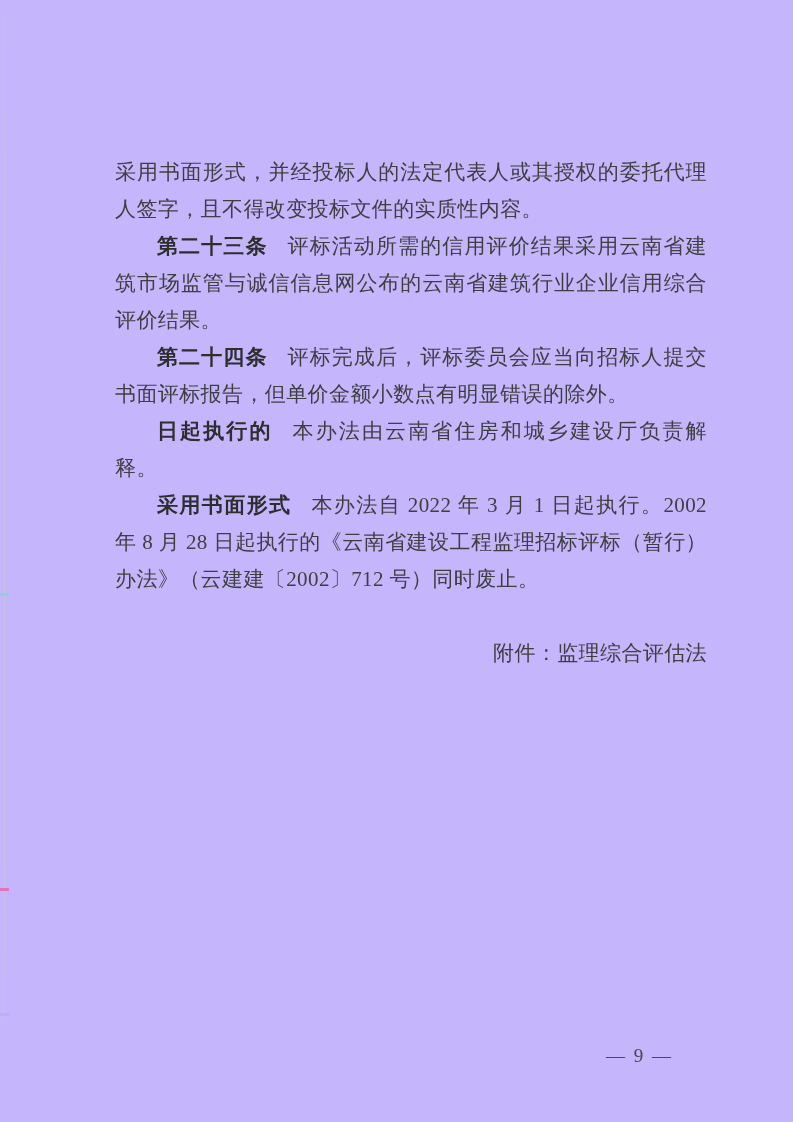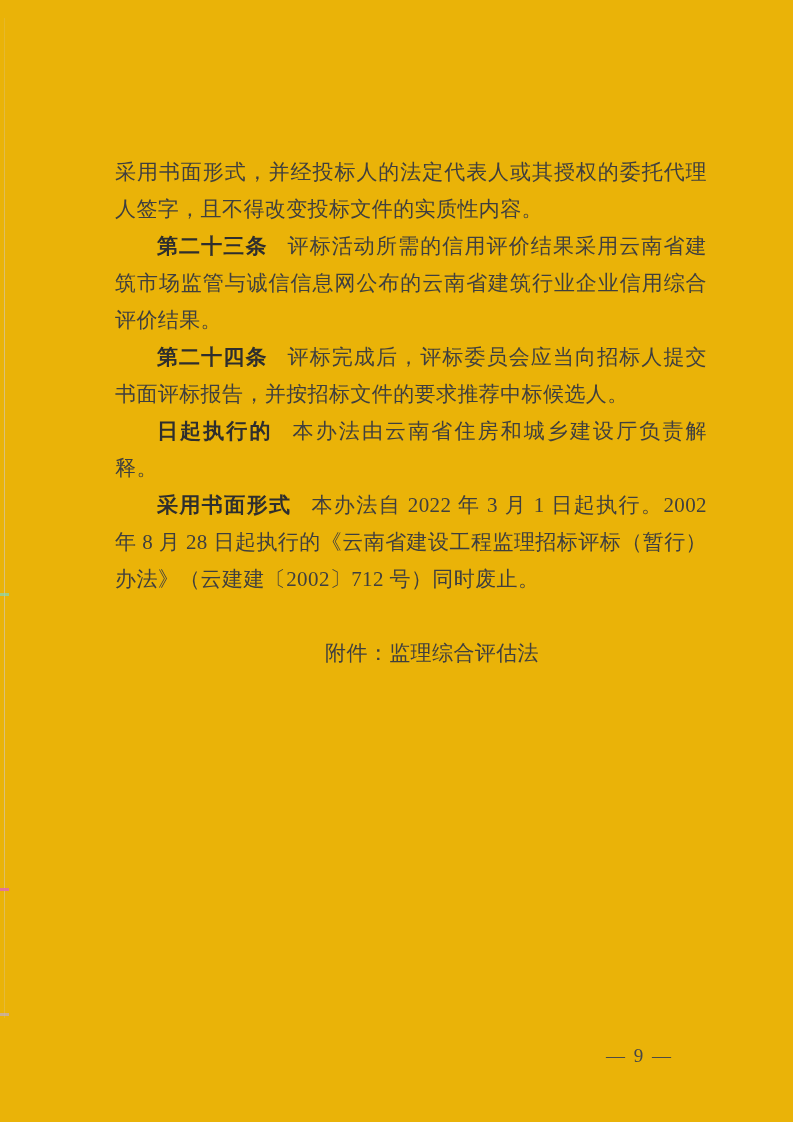--- a/index.html
+++ b/index.html
@@ -4,21 +4,21 @@
 <style>
   html, body {
     margin: 0;
     padding: 0;
     background: #ffffff;
   }
   .page {
     position: relative;
     width: 793px;
     height: 1122px;
-    background: #eab308;
+    background: #c4b5fd;
     overflow: hidden;
     font-family: "Liberation Serif", "DejaVu Serif", serif;
   }
   
   .scan-edge {
     position: absolute;
     left: 4px;
     top: 18px;
     width: 1px;
     height: 1000px;
@@ -59,21 +59,21 @@
     text-indent: 0;
   }
   .lead {
     font-weight: 700;
     color: #2e2e2e;
     margin-right: 0.95em;
     margin-top: 32px;
   }
   .attachment {
     margin-top: 37px !important;
-    text-align: center;
+    text-align: right;
   }
   .page-number {
     position: absolute;
     top: 1045px;
     left: 606px;
     font-size: 19px;
     color: #474747;
     letter-spacing: 2px;
     white-space: nowrap;
   }
@@ -94,21 +94,21 @@
       <span>采用书面形式，并经投标人的法定代表人或其授权的委托代理人签字，且不得改变投标文件的实质性内容。</span>
     </p>
 
 
 
     <p>
       <span class="lead">第二十三条</span><span>评标活动所需的信用评价结果采用云南省建筑市场监管与诚信信息网公布的云南省建筑行业企业信用综合评价结果。</span>
     </p>
 
     <p>
-      <span class="lead">第二十四条</span><span>评标完成后，评标委员会应当向招标人提交书面评标报告，并按招标文件的要求推荐中标候选人。</span>
+      <span class="lead">第二十四条</span><span>评标完成后，评标委员会应当向招标人提交书面评标报告，但单价金额小数点有明显错误的除外。</span>
     </p>
 
     <p>
       <span class="lead">日起执行的</span><span>本办法由云南省住房和城乡建设厅负责解释。</span>
     </p>
 
     <p>
       <span class="lead">采用书面形式</span><span>本办法自 2022 年 3 月 1 日起执行。2002 年 8 月 28 日起执行的《云南省建设工程监理招标评标（暂行）办法》（云建建〔2002〕712 号）同时废止。</span>
     </p>
 

